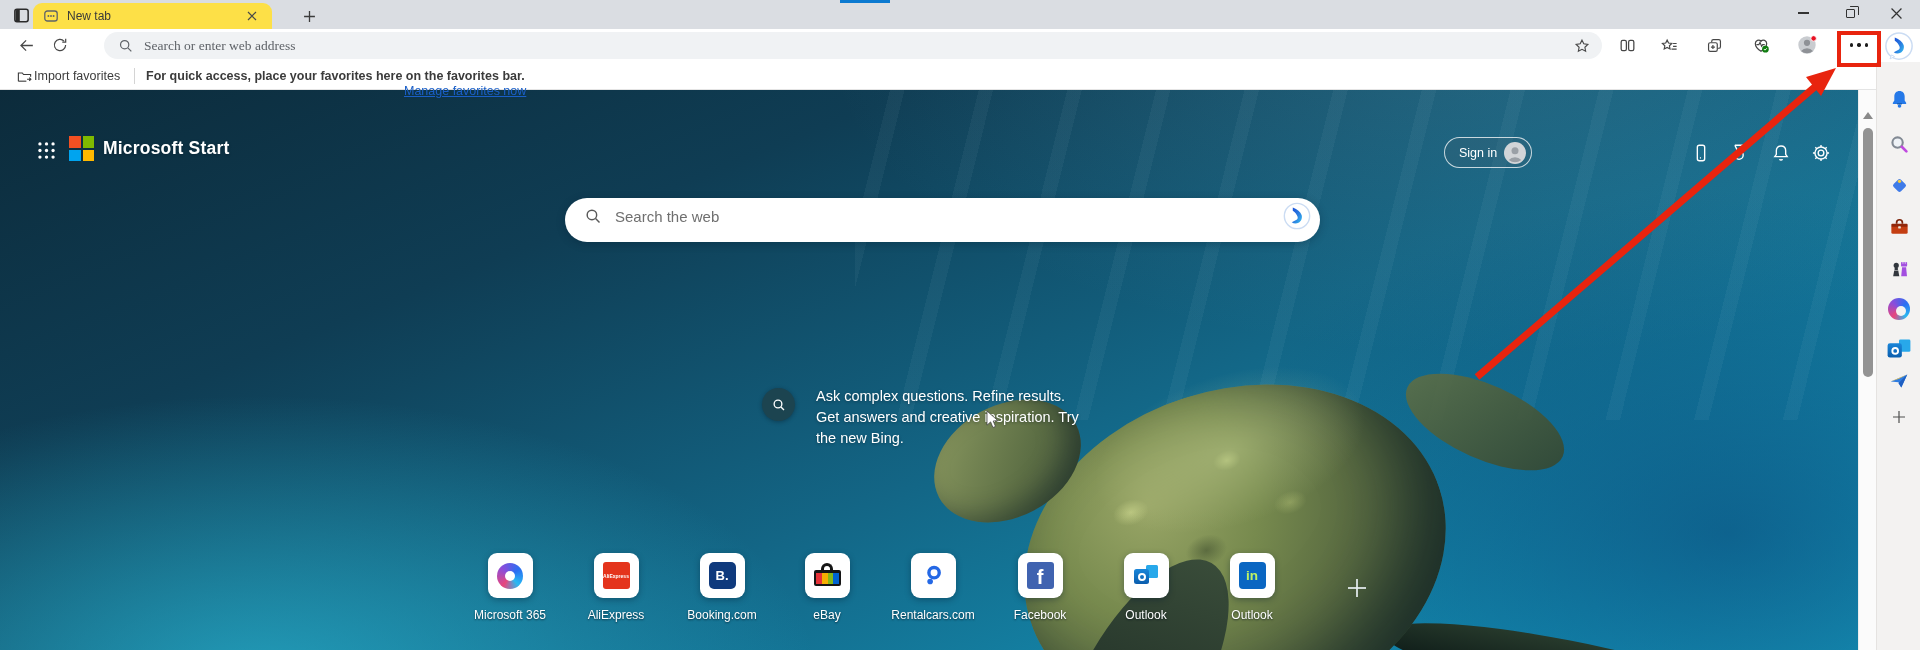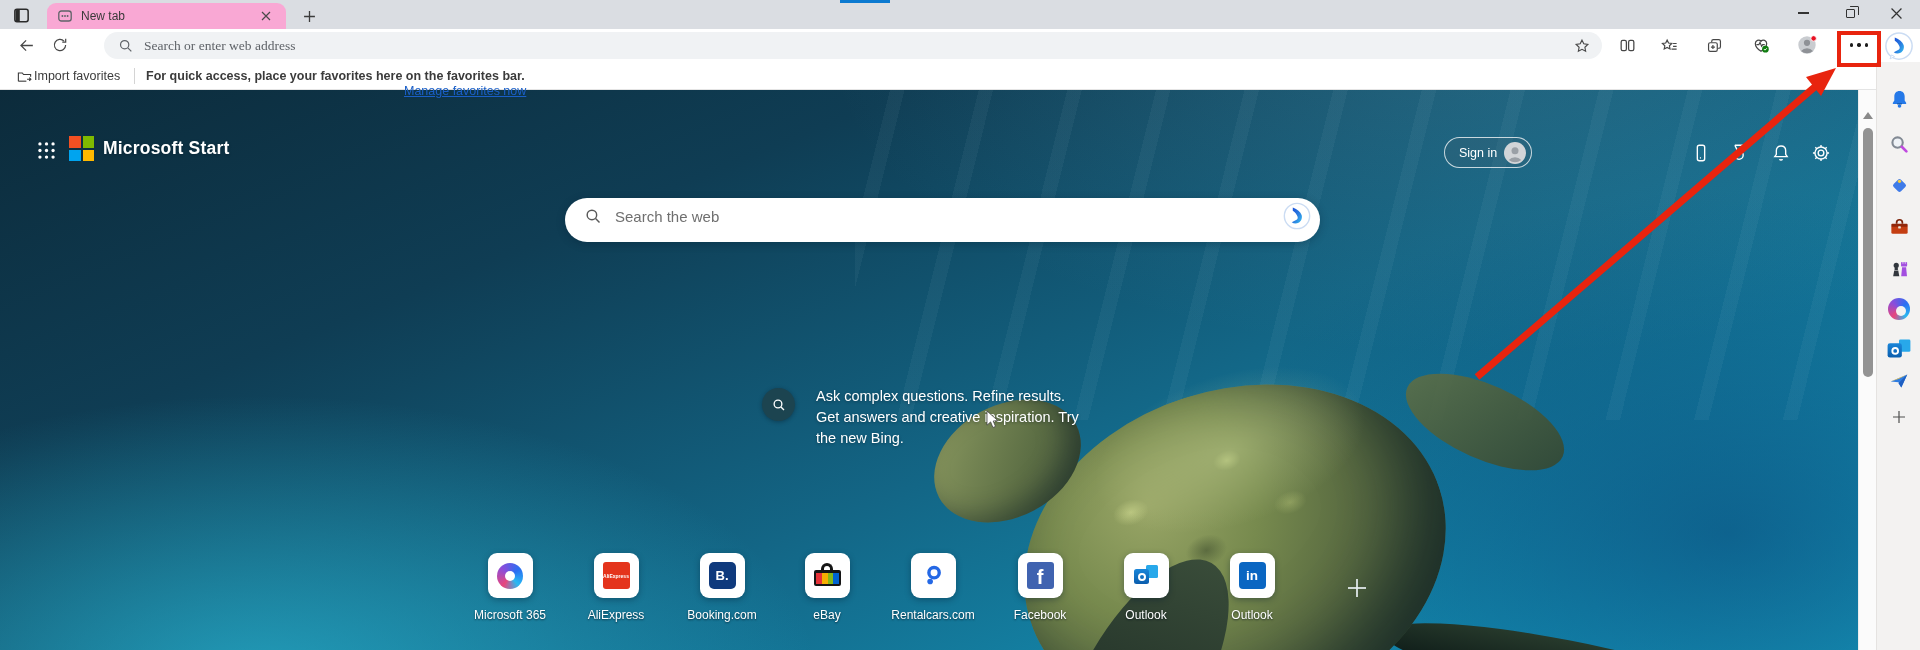--- a/index.html
+++ b/index.html
@@ -7,21 +7,21 @@
               font-family:"Liberation Sans", sans-serif; }
   #app { position:relative; width:1920px; height:650px; overflow:hidden; background:#fff; }
   button { font-family:inherit; border:none; background:transparent; padding:0; cursor:pointer; }
 
   
   .share-bar { position:absolute; left:840px; top:0; width:50px; height:3px; background:#0b79d0; z-index:40; }
 
   
   .tabstrip { position:absolute; left:0; top:0; width:1920px; height:29px; background:#dadde2; z-index:20; }
   .ws-btn { position:absolute; left:10px; top:4px; width:22px; height:22px; display:flex; align-items:center; justify-content:center; border-radius:4px; }
-  .tab { position:absolute; left:47px; top:3px; width:239px; height:26px; background:#f9a8d4; border-radius:9px 9px 0 0;
+  .tab { position:absolute; left:33px; top:3px; width:239px; height:26px; background:#fde047; border-radius:9px 9px 0 0;
          display:flex; align-items:center; padding:0 12px 0 10px; }
   .tab-favicon { width:16px; height:16px; display:flex; }
   .tab-title { flex:1; font-size:12px; color:#3a3a3a; margin-left:8px; white-space:nowrap; overflow:hidden; }
   .tab-close { width:17px; height:17px; border-radius:4px; display:flex; align-items:center; justify-content:center; }
   .newtab-btn { position:absolute; left:297px; top:4px; width:24px; height:24px; border-radius:4px; display:flex; align-items:center; justify-content:center; }
   .winctl { position:absolute; top:0; width:32px; height:26px; display:flex; align-items:center; justify-content:center; }
   .glyph-min { display:block; width:11px; height:1.4px; background:#333; }
   .glyph-restore { position:relative; display:block; width:9px; height:9px; border:1.2px solid #333; border-radius:1px; background:#dadde2; }
   .glyph-restore::before { content:""; position:absolute; left:1.6px; top:-3.6px; width:9px; height:9px; border:1.2px solid #333; border-radius:1px; clip-path:polygon(18% 0,100% 0,100% 82%,82% 82%,82% 18%,18% 18%); }
 
@@ -115,21 +115,21 @@
   .lg-book { width:27px; height:27px; border-radius:5px; background:#0f3a7d; display:flex; align-items:center; justify-content:center;
     color:#fff; font-size:13px; font-weight:bold; }
   .lg-ebay { width:27px; height:25px; position:relative; }
   .lg-ebay .handle { position:absolute; left:7.5px; top:0; width:12px; height:9px; border:3px solid #151515; border-bottom:none; border-radius:6px 6px 0 0; }
   .lg-ebay .body { position:absolute; left:0; top:7px; width:27px; height:16px; background:#151515; border-radius:2px; }
   .lg-ebay .stripes { position:absolute; left:2px; top:9.5px; width:23px; height:11px;
     background:linear-gradient(90deg,#e53238 0 25%,#f5af02 0 50%,#86b817 0 75%,#0064d2 0); }
   .lg-fb { width:27px; height:27px; border-radius:3px; background:#4063b0; display:flex; align-items:flex-end; justify-content:center;
     color:#fff; font-size:20px; font-weight:bold; line-height:23px; }
   .lg-in { width:27px; height:27px; border-radius:4px; background:#0a66c2; display:flex; align-items:center; justify-content:center;
-    color:#ffffff; font-size:13.5px; font-weight:bold; }
+    color:#bef264; font-size:13.5px; font-weight:bold; }
   .lg-ol { position:relative; width:24px; height:21px; }
   .lg-ol .back { position:absolute; right:0; top:0; width:12px; height:13px; background:#28a8ea; border-radius:1.5px; }
   .lg-ol .front { position:absolute; left:0; top:4px; width:15px; height:15px; background:linear-gradient(180deg,#1a86d9,#0a5dad); border-radius:2.5px; }
   .lg-ol .ring { position:absolute; left:3.5px; top:7.5px; width:8px; height:8px; border:2px solid #fff; border-radius:50%; }
   .crosshair { position:absolute; left:1348px; top:489px; width:18px; height:18px; z-index:7; pointer-events:none; }
   .crosshair::before { content:""; position:absolute; left:0; top:8px; width:18px; height:1.6px; background:rgba(232,238,242,.85); }
   .crosshair::after { content:""; position:absolute; left:8px; top:0; width:1.6px; height:18px; background:rgba(232,238,242,.85); }
 
   
   .scrollbar { position:absolute; left:1858px; top:90px; width:18px; height:560px; background:#fbfbfb; border-left:1px solid #ececec; z-index:20; }

